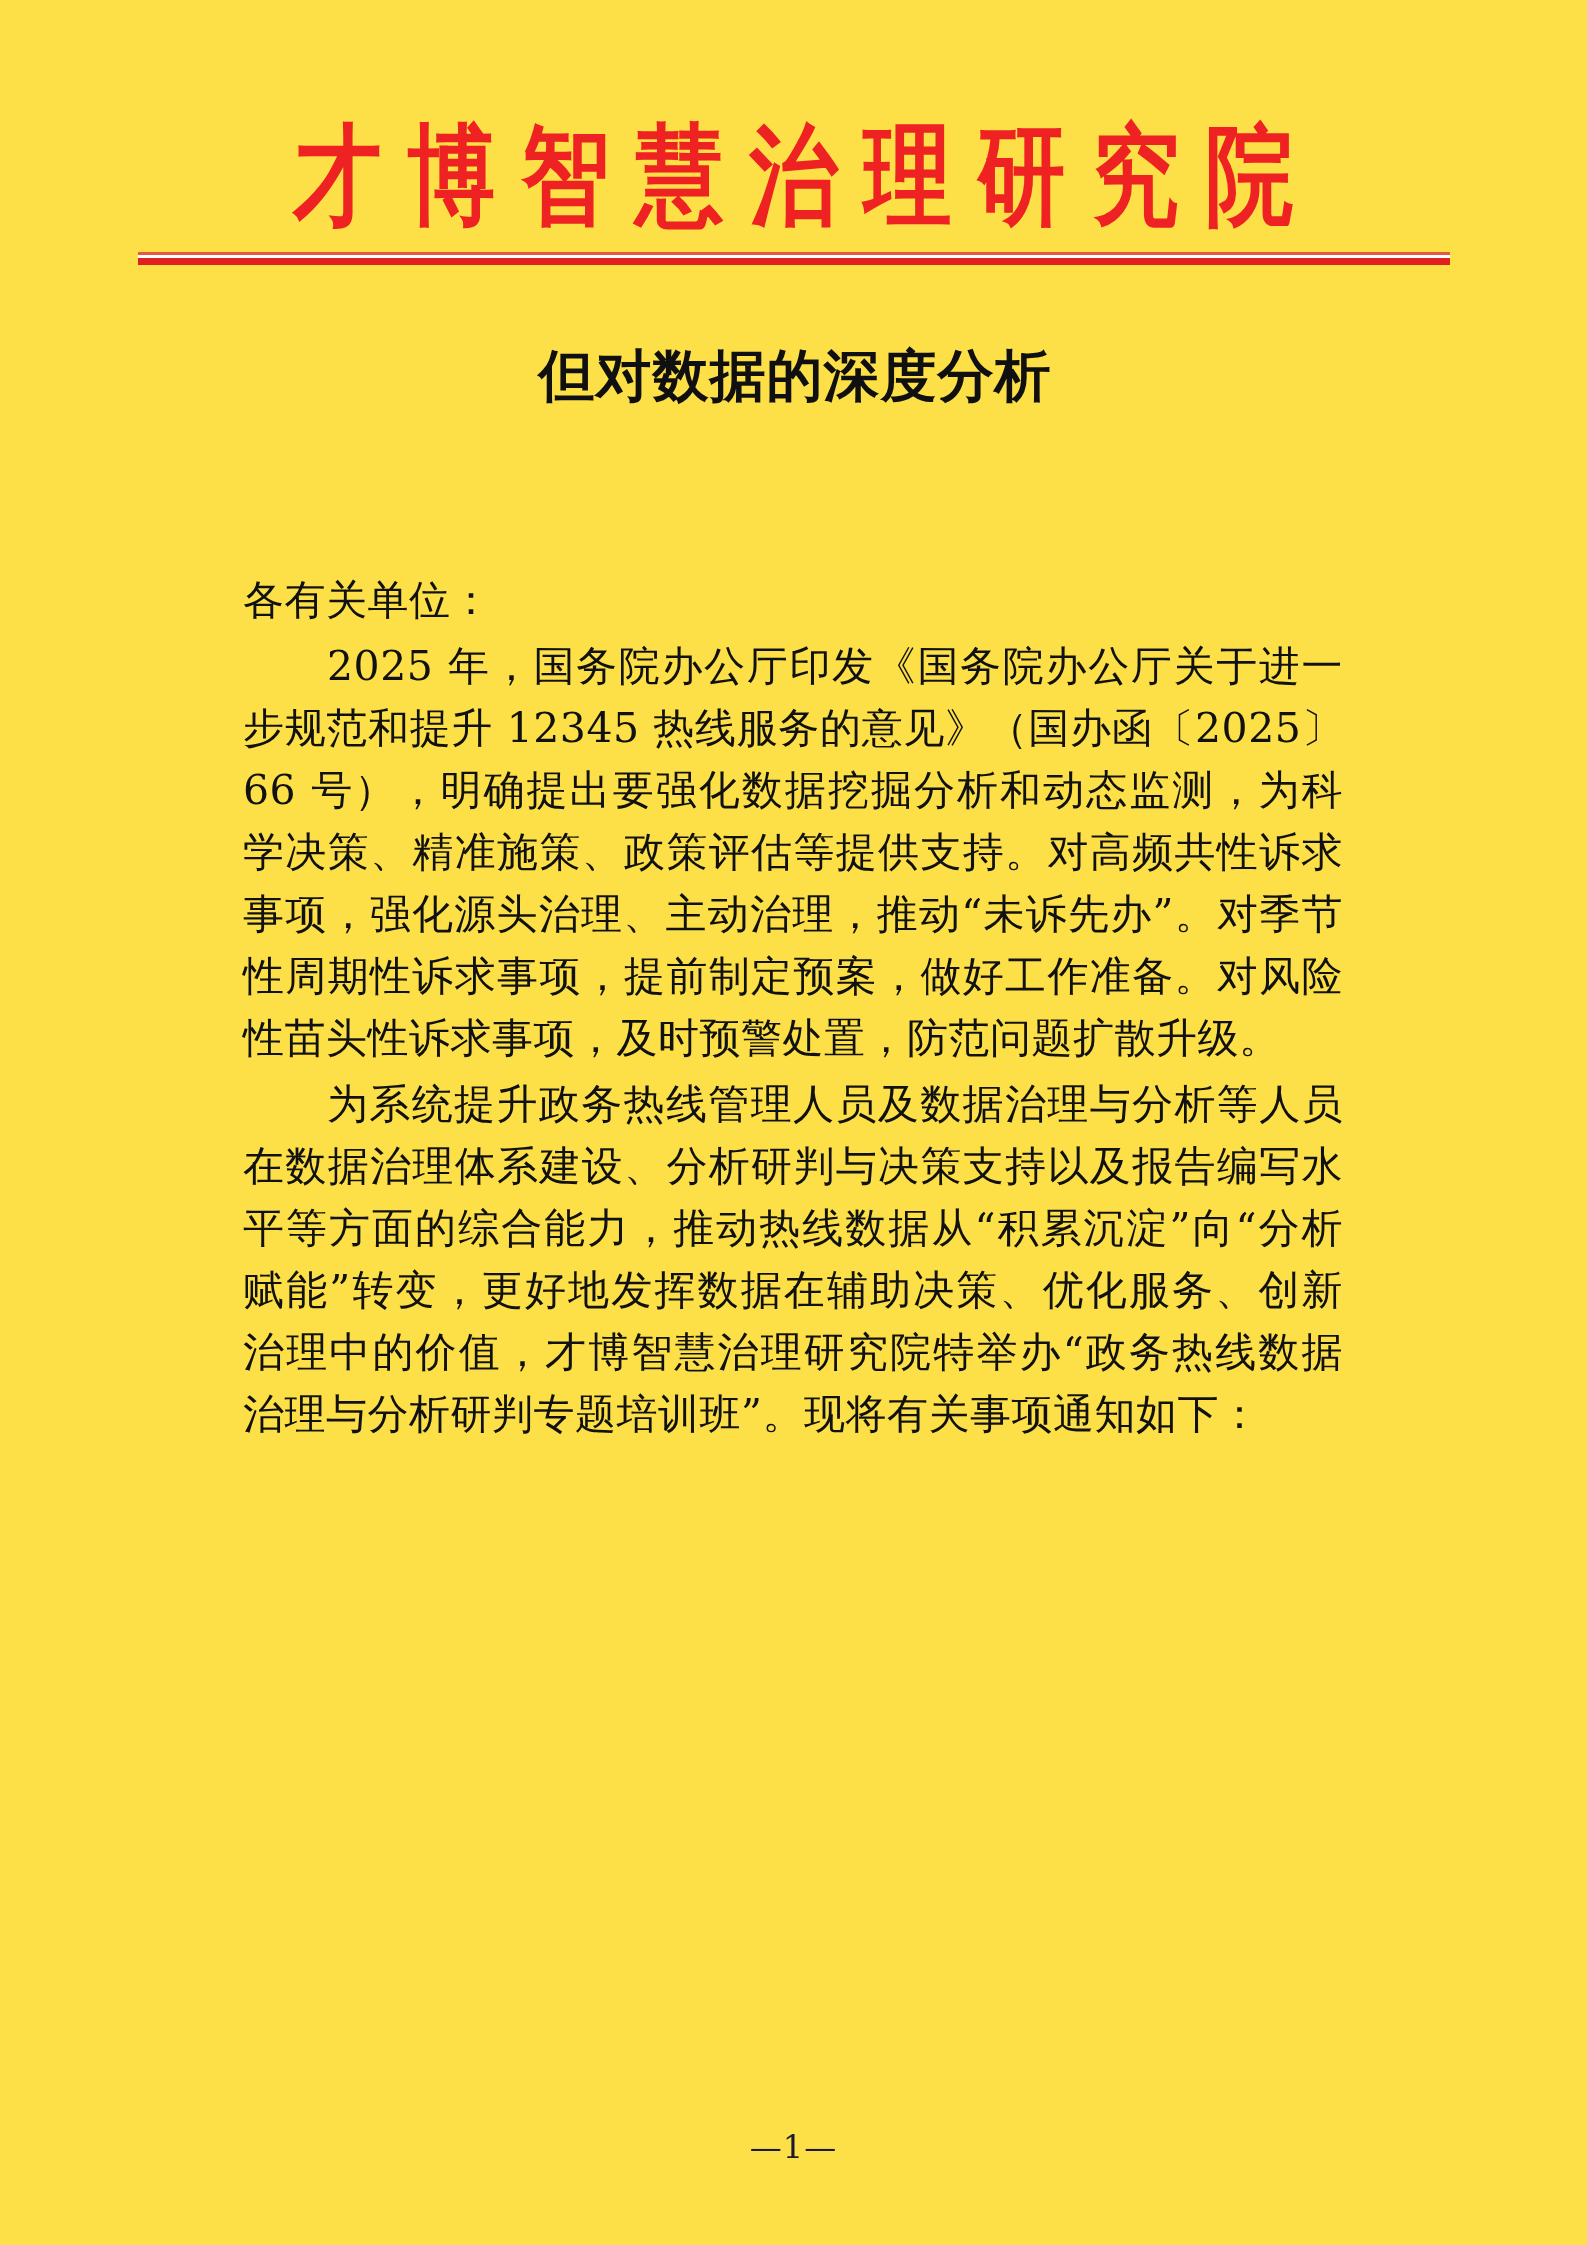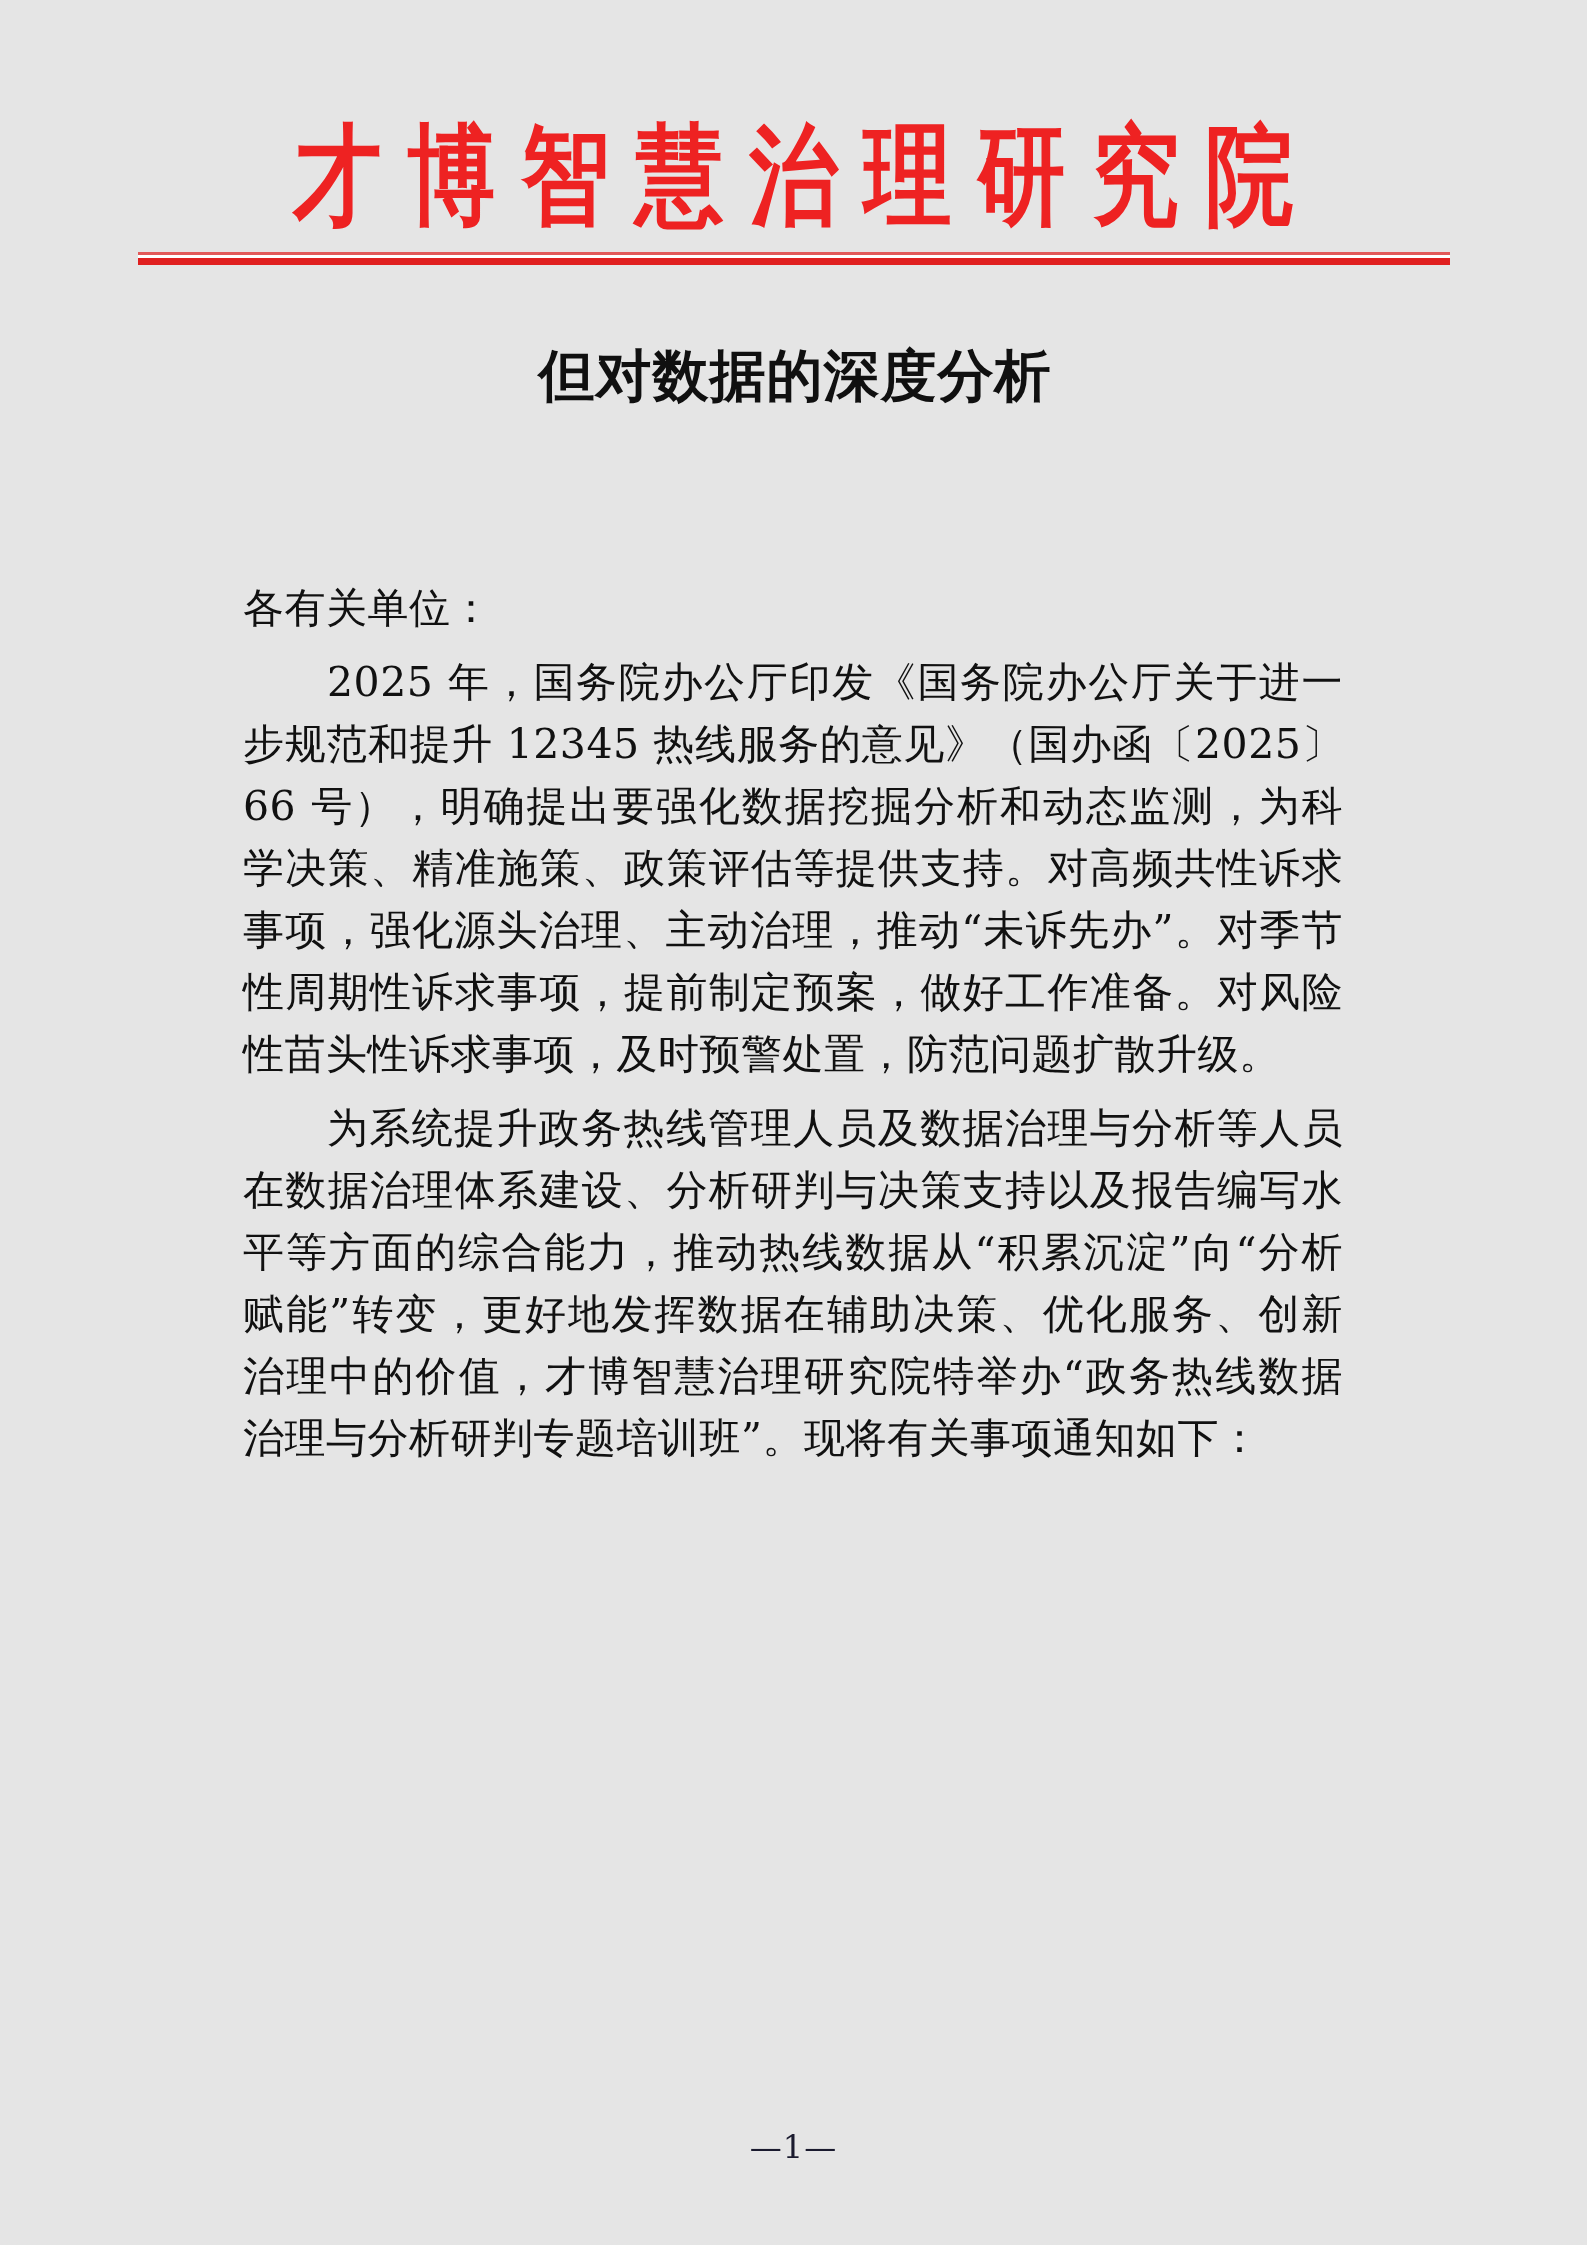--- a/index.html
+++ b/index.html
@@ -12,21 +12,21 @@
     height: 2245px;
     position: relative;
     font-family: "DejaVu Serif", "Liberation Serif", serif;
     overflow: hidden;
   }
 
   
   .page {
     position: absolute;
     inset: 0;
-    background: #e5e5e5;
+    background: #fde047;
     padding-left: 7px;
   }
 
   .page-inner {
     position: absolute;
     left: 0;
     top: 0;
     width: 1587px;
     height: 2245px;
   }
@@ -110,21 +110,21 @@
     left: 243px;
     top: 565px;
     width: 1100px;
     color: #111111;
     font-family: "DejaVu Serif", "Liberation Serif", serif;
     font-size: 41px;
     line-height: 62px;
     letter-spacing: 0.5px;
   }
   .body-area p {
-    margin: 12px 0 2px 0;
+    margin: 4px 0 2px 0;
     text-align: justify;
     text-justify: inter-character;
     text-align-last: left;
     word-break: break-all;
   }
   .body-area p.indent {
     text-indent: 84px;
   }
   .body-area p.salutation {
     text-indent: 0;

